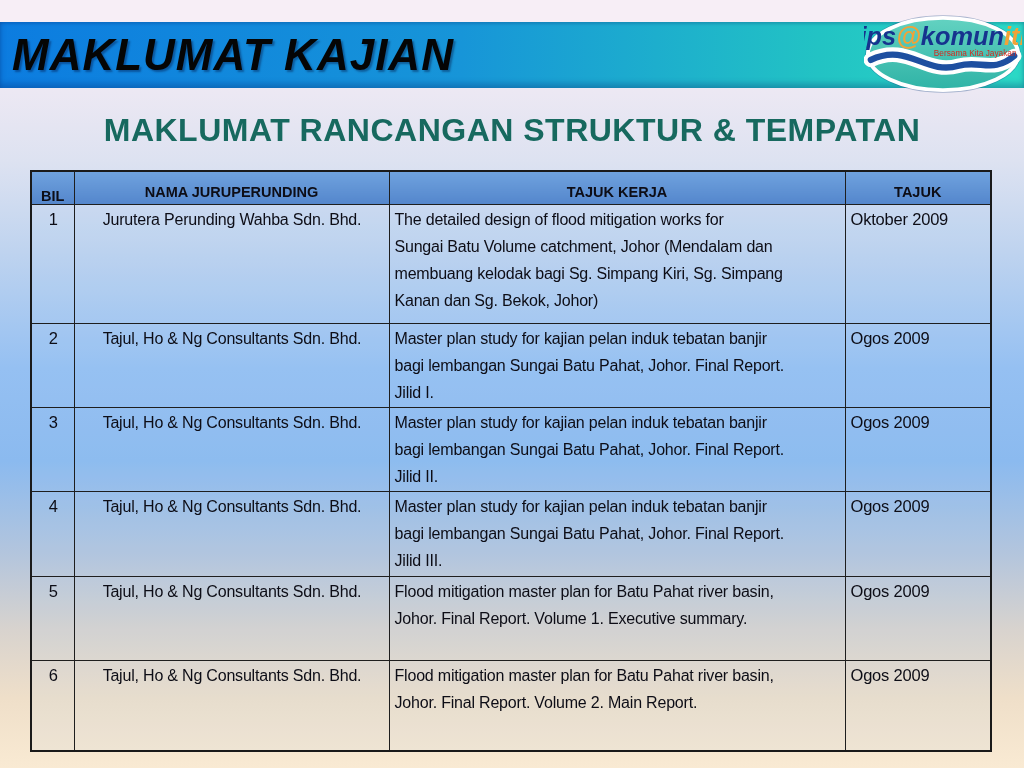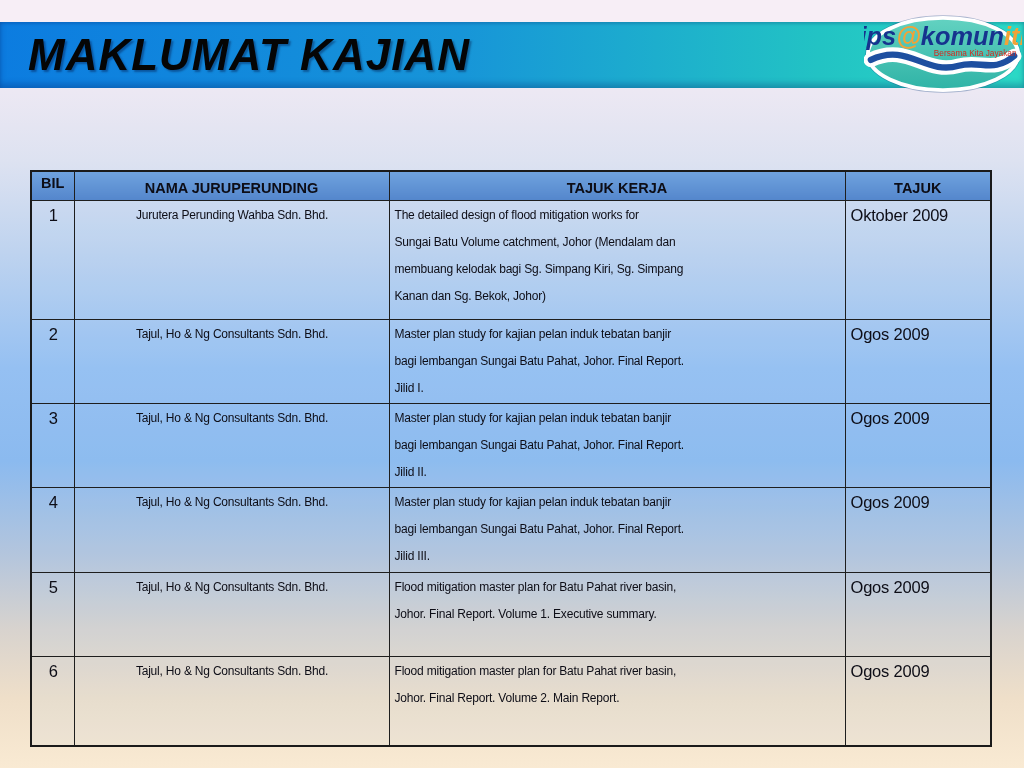--- a/index.html
+++ b/index.html
@@ -29,21 +29,21 @@
   }
 
   .banner {
     position: absolute; top: 22px; left: 0; right: 0; height: 66px;
     background: linear-gradient(90deg, #0C7CE0 0%, #1795D8 45%, #22C3C4 80%, #2BD9C6 100%);
     box-shadow: inset 0 -4px 6px rgba(0,20,90,0.28), inset 0 2px 3px rgba(0,20,90,0.18);
     display: flex; align-items: center;
   }
 
   .banner-title {
-    margin-left: 28px;
+    margin-left: 12px;
     font-size: 44px;
     font-weight: 900;
     font-style: italic;
     letter-spacing: 1px;
     color: #050505;
     text-shadow: 2px 2px 2px rgba(0,0,40,0.35);
     white-space: nowrap;
   }
 
   .logo {
@@ -80,25 +80,25 @@
 
   .study-table thead tr { height: 29px; }
   .study-table th {
     background: linear-gradient(180deg, #6FA2DE 0%, #5486CC 100%);
     font-size: 14.5px;
     font-weight: bold;
     text-align: center;
     vertical-align: bottom;
     padding-bottom: 4px;
   }
-  .study-table th.th-bil { vertical-align: top; padding-top: 3px; padding-bottom: 0; }
+  .study-table th.th-bil { vertical-align: top; padding-top: 16px; padding-bottom: 0; }
 
   .study-table td {
     vertical-align: top;
-    font-size: 12px;
+    font-size: 16px;
     line-height: 27px;
     letter-spacing: -0.2px;
     padding: 1px 4px 1px 5px;
     background: rgba(170, 205, 245, 0.10);
   }
   .study-table td.td-bil   { text-align: center; font-size: 16.5px; }
   .study-table td.td-nama  { text-align: center; }
   .study-table td.td-tajuk { text-align: left; white-space: pre-line; }
   .study-table td.td-tahun { text-align: left; font-size: 16.5px; }
 
@@ -130,20 +130,21 @@
     <ellipse cx="80" cy="40" rx="79" ry="39" fill="none" stroke="rgba(20,70,130,0.35)" stroke-width="1.5"></ellipse>
     <ellipse cx="80" cy="40" rx="77" ry="37" fill="url(#ovalGrad)" stroke="#FFFFFF" stroke-width="4"></ellipse>
     <path d="M6 46 C 44 28, 62 62, 96 52 C 118 46, 132 60, 153 42" fill="none" stroke="#FFFFFF" stroke-width="15" stroke-linecap="round"></path>
     <path d="M6 46 C 44 28, 62 62, 96 52 C 118 46, 132 60, 153 42" fill="none" stroke="#1E4FA0" stroke-width="6.5" stroke-linecap="round"></path>
     <text x="80" y="31" text-anchor="middle" font-family="Liberation Sans, sans-serif" font-style="italic" font-weight="bold" font-size="26">
       <tspan fill="#16338E">jps</tspan><tspan fill="#F2A237">@</tspan><tspan fill="#16338E">komun</tspan><tspan fill="#F2A237">iti</tspan>
     </text>
     <text x="113" y="42" text-anchor="middle" font-family="Liberation Sans, sans-serif" font-size="8.5" fill="#D22B1F">Bersama Kita Jayakan</text>
   </svg>
 
+  <div class="page-title">MAKLUMAT RANCANGAN STRUKTUR &amp; TEMPATAN</div>
 
   <table class="study-table">
     <colgroup>
       <col class="c-bil">
         <col class="c-nama">
         <col class="c-tajuk">
         <col class="c-tahun">
     </colgroup>
     <thead>
       <tr>

